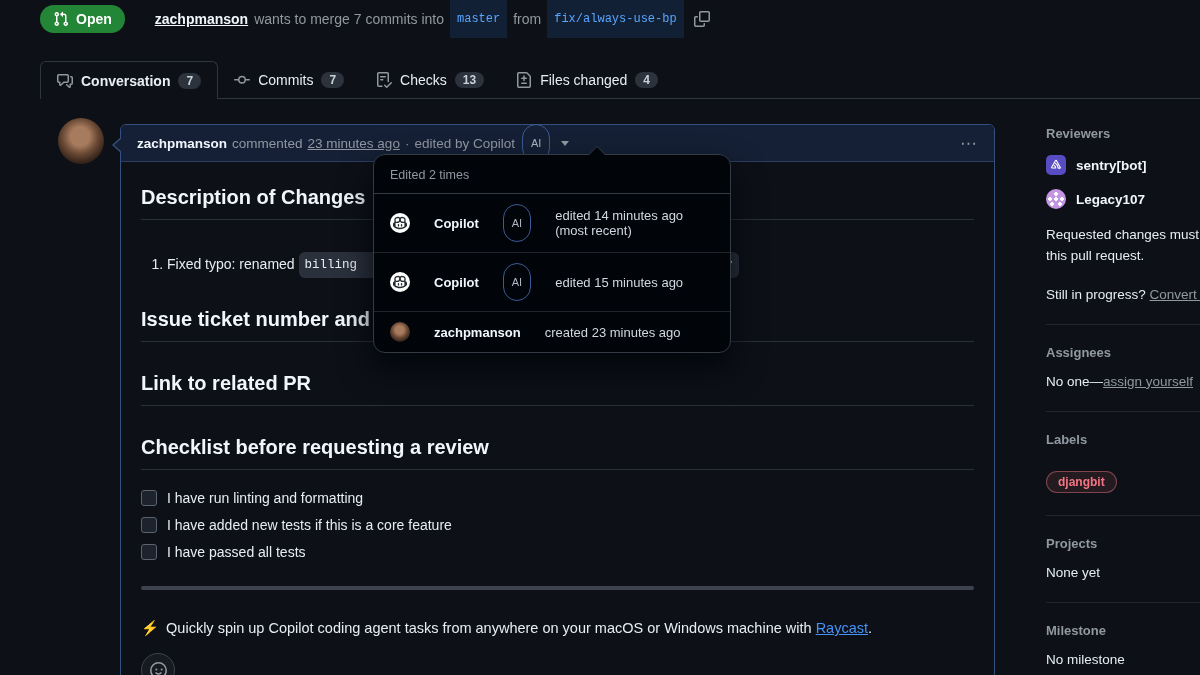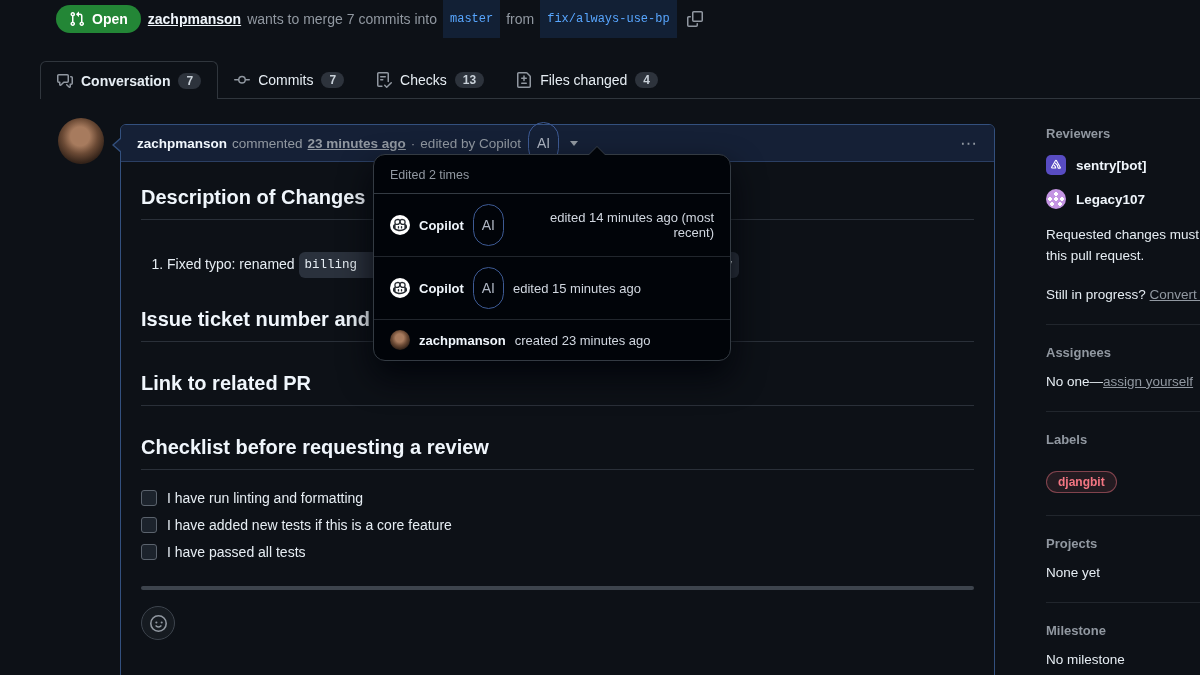--- a/index.html
+++ b/index.html
@@ -4,21 +4,21 @@
 <style>
   * { margin:0; padding:0; box-sizing:border-box; }
   html,body { width:1200px; height:675px; }
   body {
     position:relative; overflow:hidden;
     background:#0d1117; color:#e6edf3;
     font-family:"Liberation Sans", sans-serif;
   }
 
   
-  .pr-top { position:absolute; left:56px; top:3px; height:32px; display:flex; align-items:center; gap:1px; }
+  .pr-top { position:absolute; left:40px; top:3px; height:32px; display:flex; align-items:center; gap:24px; }
   .state-badge { display:inline-flex; align-items:center; gap:7px; background:#238636; color:#fff;
     font-weight:700; font-size:14px; padding:6px 13px; border-radius:999px; }
   .state-badge svg { width:16px; height:16px; fill:#fff; }
   .pr-sentence { display:flex; align-items:center; gap:6px; font-size:14px; color:#9198a1; margin-left:6px; }
   .author-link { color:#f0f6fc; font-weight:700; text-decoration:underline; cursor:pointer; }
   .branch-chip { font-family:"Liberation Mono","DejaVu Sans Mono",monospace; font-size:12px; color:#58a6ff;
     background:rgba(56,139,253,0.13); padding:12px 7px; border-radius:0; cursor:pointer; }
   .copy-btn { margin-left:4px; display:flex; align-items:center; cursor:pointer; }
   .copy-btn svg { width:16px; height:16px; fill:#9198a1; }
 
@@ -37,22 +37,22 @@
     cursor:pointer; }
   .comment-box { position:absolute; left:120px; top:124px; width:875px; height:600px;
     border:1px solid #33507e; border-radius:6px; background:#0d1117; }
   .caret-left-outer { position:absolute; left:-9px; top:12px; width:0; height:0;
     border-top:8px solid transparent; border-bottom:8px solid transparent; border-right:9px solid #33507e; }
   .caret-left-inner { position:absolute; left:-7px; top:13px; width:0; height:0;
     border-top:7px solid transparent; border-bottom:7px solid transparent; border-right:8px solid #152036; }
   .comment-header { height:37px; background:#152036; border-bottom:1px solid #2b3f63;
     border-radius:5px 5px 0 0; display:flex; align-items:center; gap:5px; padding:0 16px; font-size:13.5px; color:#9198a1; }
   .comment-header .name { color:#f0f6fc; font-weight:700; }
-  .comment-header .time { text-decoration:underline; cursor:pointer;font-weight:bold; }
-  .ai-pill { border:1px solid #3d5a94; color:#aeb5c2; font-size:14px; padding:12px 8px; border-radius:999px; margin-left:2px; cursor:pointer; }
+  .comment-header .time { text-decoration:underline; cursor:pointer; }
+  .ai-pill { border:1px solid #3d5a94; color:#aeb5c2; font-size:11px; padding:12px 8px; border-radius:999px; margin-left:2px; cursor:pointer; }
   .caret-down { width:0; height:0; border-left:4px solid transparent; border-right:4px solid transparent;
     border-top:5px solid #9198a1; margin-left:6px; cursor:pointer; }
   .spacer { flex:1; }
   .kebab { color:#9198a1; font-size:17px; letter-spacing:1px; cursor:pointer; }
 
   .comment-body { padding:18px 20px 0; }
   .md-h2 { font-size:20px; font-weight:700; color:#f0f6fc; padding-bottom:10px; border-bottom:1px solid #2a3039; margin-top:30px; }
   .md-h2.first { margin-top:6px; }
   .md-ol { margin:18px 0 0; padding-left:26px; font-size:14px; color:#e6edf3; }
   .md-ol li { line-height:1.6;margin-top:32px; }
@@ -71,21 +71,21 @@
   .reaction-btn svg { width:17px; height:17px; fill:#9198a1; }
 
   
   .popup { position:absolute; left:373px; top:154px; width:358px; background:#010409;
     border:1px solid #343b43; border-radius:12px; box-shadow:0 16px 32px rgba(1,4,9,0.85); z-index:10; }
   .popup-arrow-outer { position:absolute; left:214px; top:-9px; width:0; height:0;
     border-left:9px solid transparent; border-right:9px solid transparent; border-bottom:9px solid #343b43; }
   .popup-arrow-inner { position:absolute; left:215px; top:-8px; width:0; height:0;
     border-left:8px solid transparent; border-right:8px solid transparent; border-bottom:8px solid #010409; }
   .popup-title { padding:13px 16px 11px; font-size:12.5px; color:#9198a1; border-bottom:1px solid #343b43; }
-  .popup-row { display:flex; align-items:center; gap:9px; padding:10px 16px; font-size:13px; color:#d1d7e0; cursor:pointer;text-align:right; }
+  .popup-row { display:flex; align-items:center; gap:24px; padding:10px 16px; font-size:13px; color:#d1d7e0; cursor:pointer; }
   .popup-row + .popup-row { border-top:1px solid #21262d; }
   .popup-row .name { color:#f0f6fc; font-weight:700; }
   .popup-row .ai-pill { margin:0; }
   .copilot-avatar { width:20px; height:20px; border-radius:50%; background:#fff; display:flex;
     align-items:center; justify-content:center; flex:0 0 auto; }
   .copilot-avatar svg { width:14px; height:14px; fill:#24292f; }
   .user-avatar-sm { width:20px; height:20px; border-radius:50%; flex:0 0 auto;
     background:radial-gradient(circle at 48% 40%, #a77b5e 0 26%, #6b4a35 48%, #35241a 72%, #241710 100%); }
 
   
@@ -213,20 +213,24 @@
         <span>I have added new tests if this is a core feature</span>
       </li>
       <li class="task-item">
         <span class="checkbox"></span>
         <span>I have passed all tests</span>
       </li>
     </ul>
 
     <hr class="thick-hr">
 
+    <p class="promo">
+      <span class="lightning">⚡</span><span>Quickly spin up Copilot coding agent tasks from anywhere on your macOS or Windows machine with</span>
+      <span class="promo-link">Raycast</span><span>.</span>
+    </p>
 
     <div class="reaction-btn">
       <svg viewBox="0 0 16 16">
           <path d="M8 0a8 8 0 1 1 0 16A8 8 0 0 1 8 0ZM1.5 8a6.5 6.5 0 1 0 13 0 6.5 6.5 0 0 0-13 0Zm3.82 1.636a.75.75 0 0 1 1.038.175l.007.009c.103.118.22.222.35.31.264.178.683.37 1.285.37.602 0 1.02-.192 1.285-.371.13-.088.247-.192.35-.31l.007-.008a.75.75 0 0 1 1.222.87 3.331 3.331 0 0 1-.728.678c-.474.322-1.18.63-2.126.63s-1.652-.308-2.126-.63a3.331 3.331 0 0 1-.715-.657l-.014-.02-.005-.006-.002-.003a.75.75 0 0 1 .172-1.037ZM12 7a1 1 0 1 1-2 0 1 1 0 0 1 2 0Zm-5 0a1 1 0 1 1-2 0 1 1 0 0 1 2 0Z"></path>
         </svg>
     </div>
   </div>
 </div>
 
 <div class="popup">

